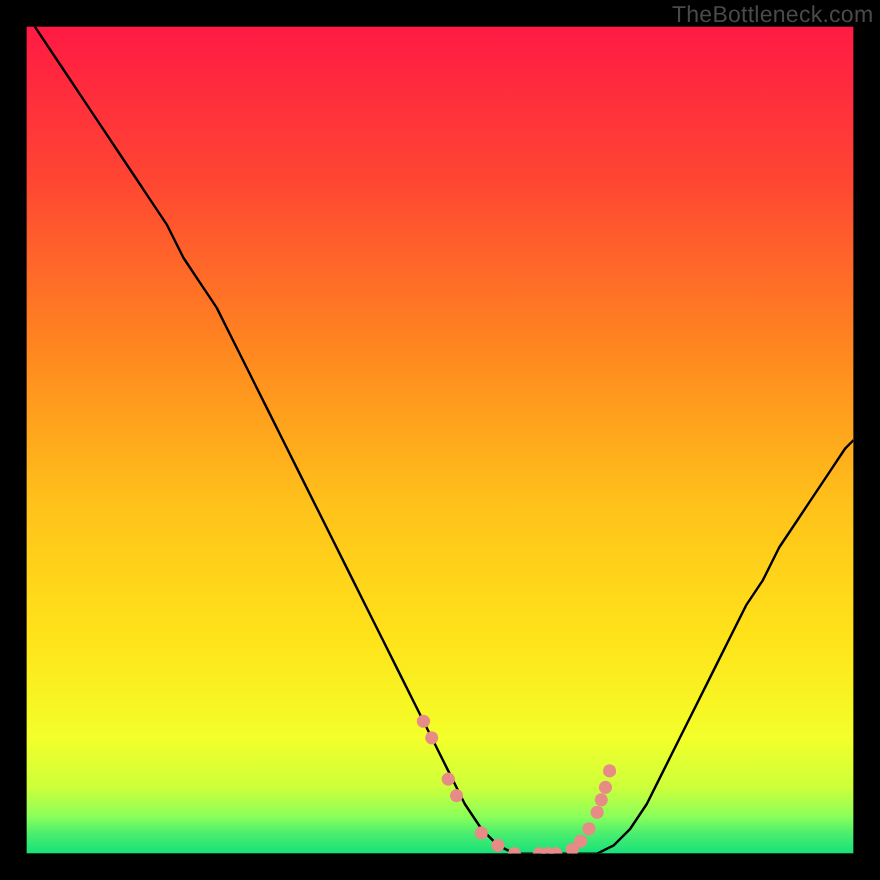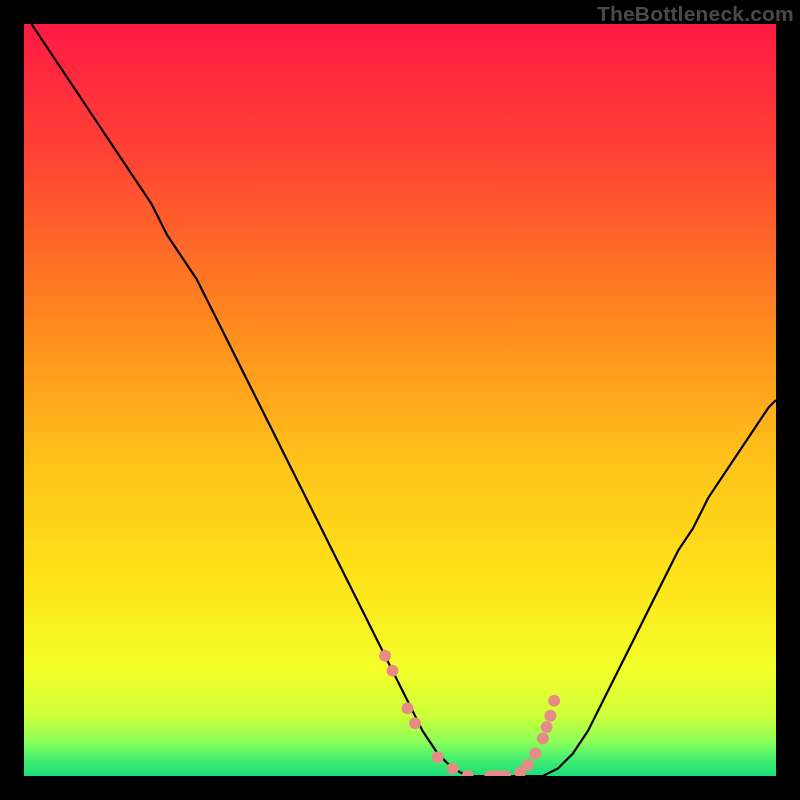--- a/index.html
+++ b/index.html
@@ -25,21 +25,21 @@
     top: 0;
     width: 752px;
     height: 752px;
   }
   .watermark {
     position: absolute;
     top: 2px;
     right: 6px;
     color: #4a4a4a;
     font-size: 21px;
-    font-weight: 700;
+    font-weight: 400;
     letter-spacing: 0.2px;
     user-select: none;
   }
   svg { display: block; }
 </style>
 </head>
 <body>
 
 <div class="frame">
   <svg class="plot" viewBox="0 0 752 752" preserveAspectRatio="none">

